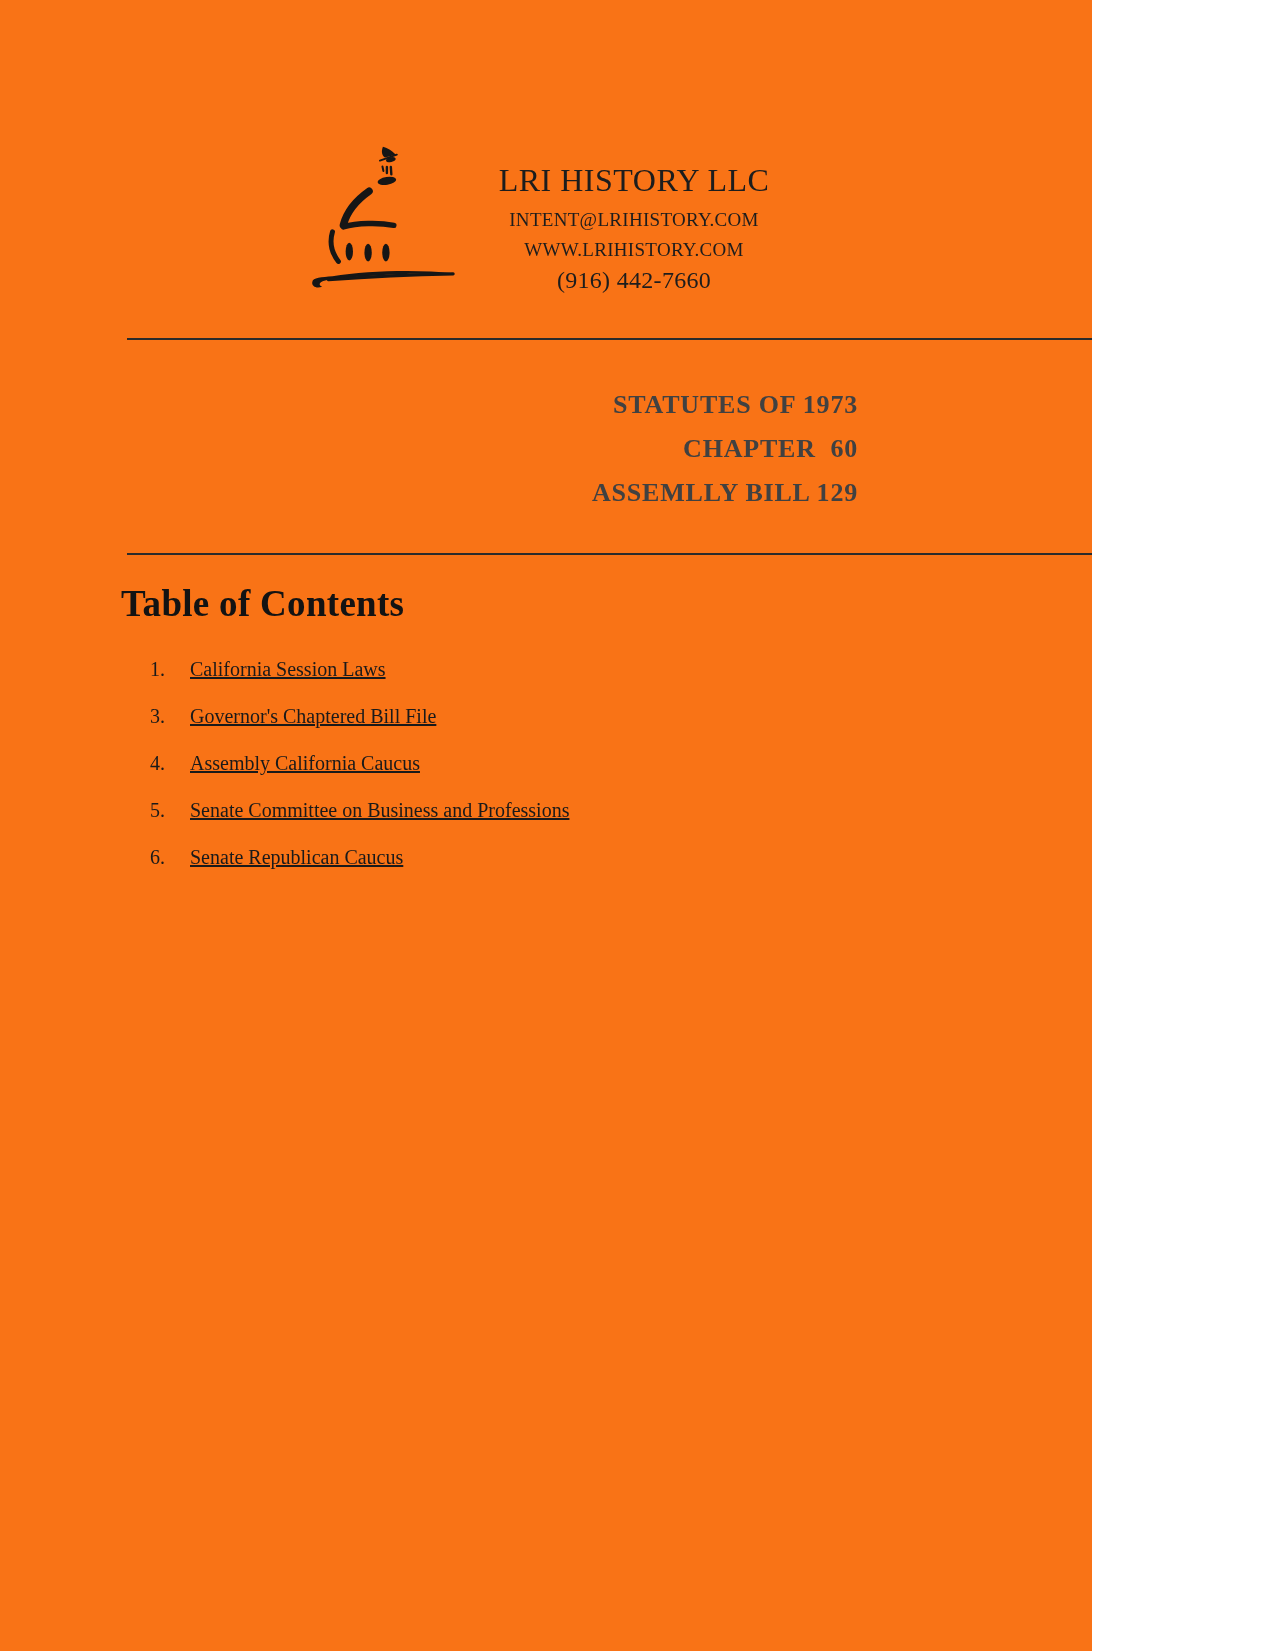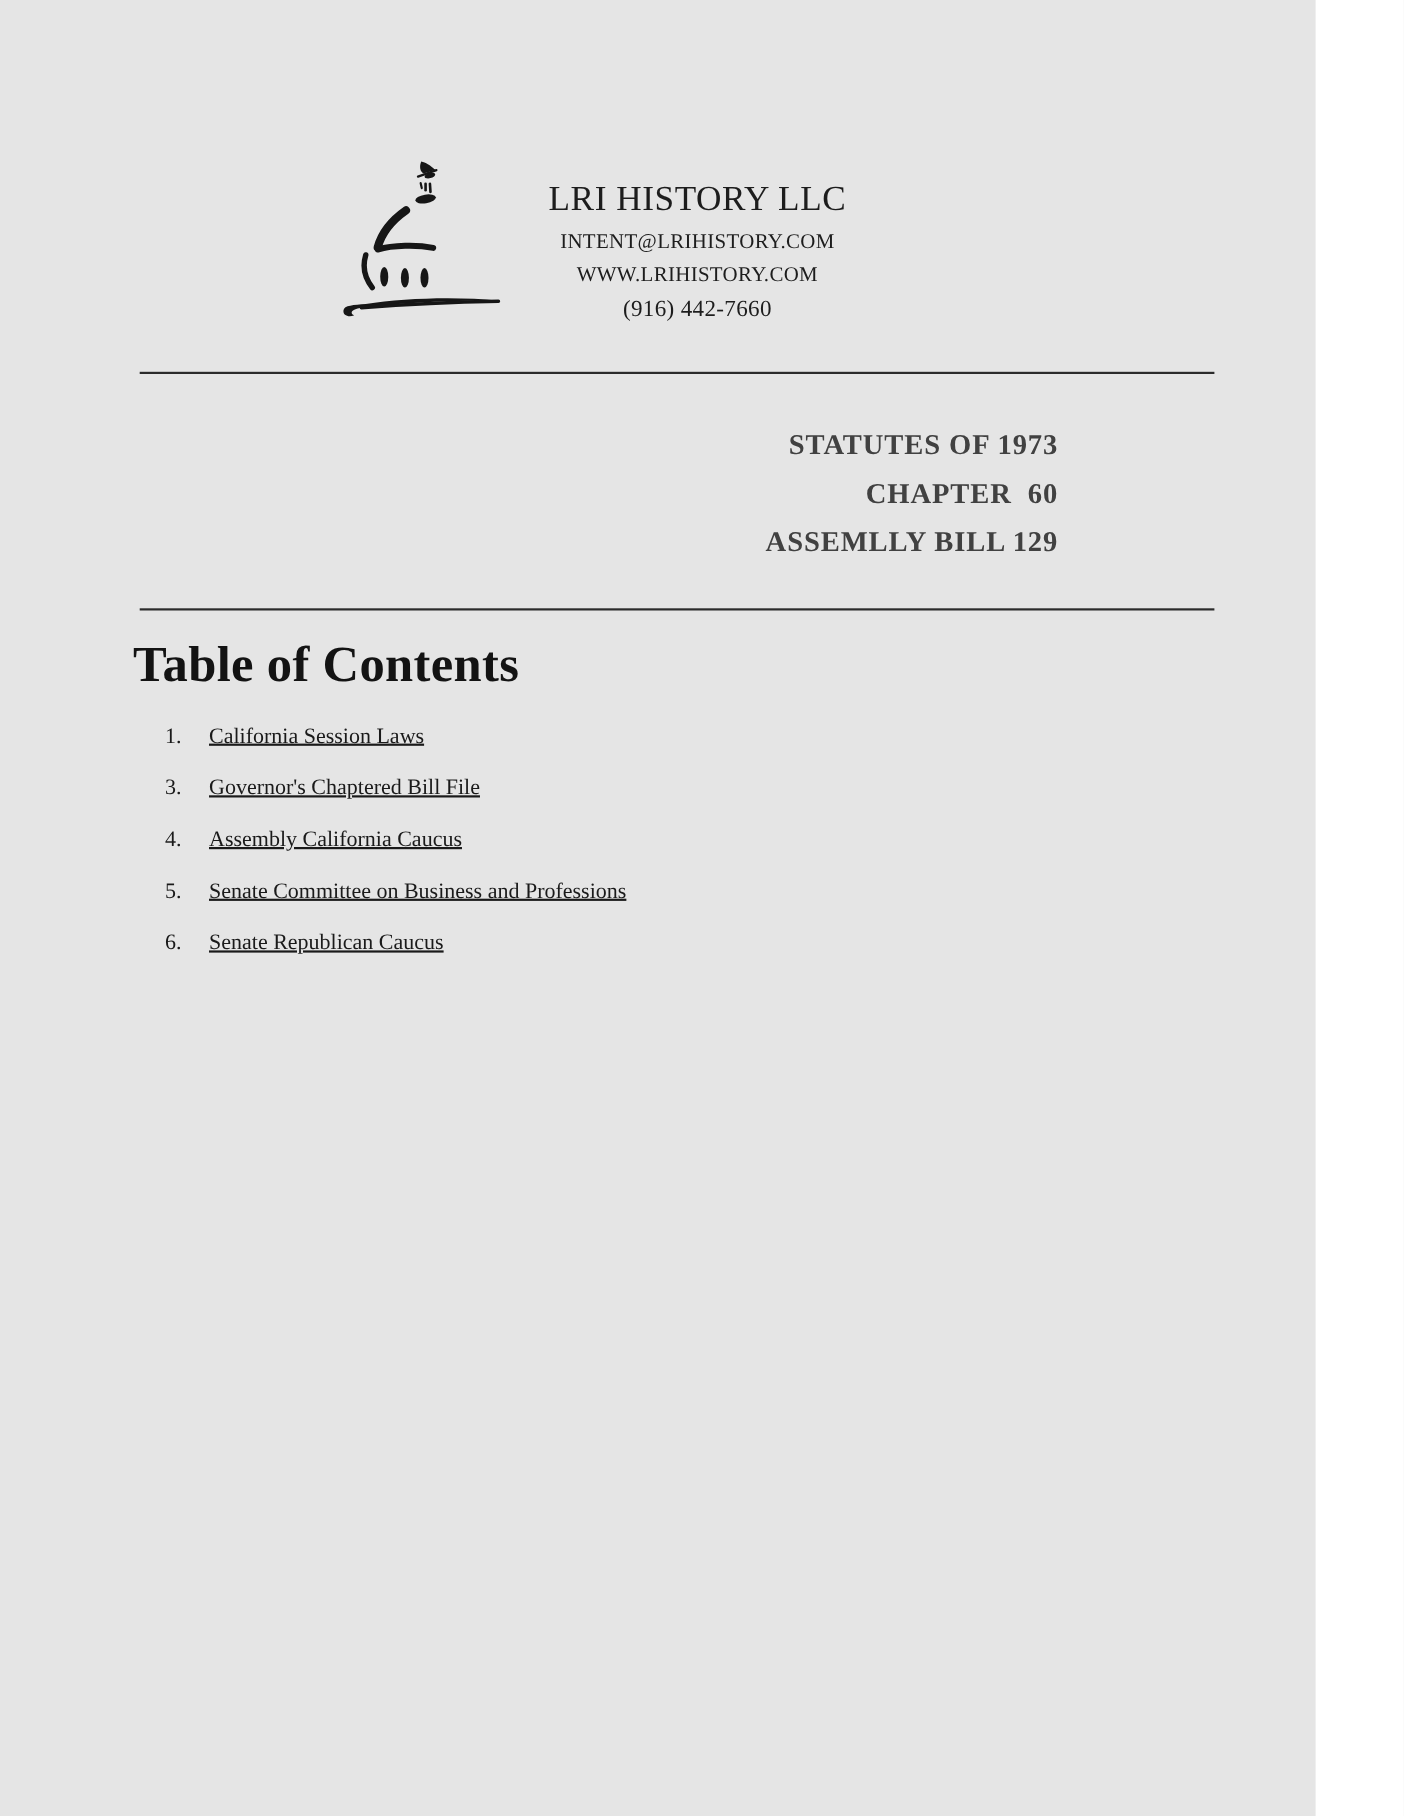--- a/index.html
+++ b/index.html
@@ -2,23 +2,23 @@
 <html><head>
 <meta charset="utf-8">
 <style>
   html, body {
     margin: 0;
     padding: 0;
     background: #ffffff;
   }
   .page {
     position: relative;
-    width: 1196px;
+    width: 1092px;
     height: 1651px;
-    background: #e5e5e5;
+    background: #f97316;
     font-family: "Liberation Serif", serif;
     color: #1b1b1b;
     overflow: hidden;
   }
 
   
   .logo {
     position: absolute;
     left: 288px;
     top: 124px;
@@ -40,21 +40,21 @@
     white-space: nowrap;
   }
   .contact-line {
     font-size: 19px;
     line-height: 30px;
     letter-spacing: 0.3px;
     white-space: nowrap;
     text-align: center;
   }
   .contact-line.first { margin-top: 7px; }
-  .phone-line { font-size: 21px; line-height: 30px; }
+  .phone-line { font-size: 24px; line-height: 30px; }
 
   
   .rule {
     position: absolute;
     left: 127px;
     width: 977px;
     height: 2px;
     background: #2b2b2b;
   }
   .rule-top { top: 338px; }
@@ -74,21 +74,21 @@
     color: #414141;
   }
   .case-line { white-space: pre-wrap; }
 
   
   .toc-title {
     position: absolute;
     left: 121px;
     top: 586px;
     margin: 0;
-    font-size: 46px;
+    font-size: 37px;
     line-height: 35px;
     font-weight: bold;
     letter-spacing: 0.3px;
     color: #131313;
   }
   .toc-list {
     position: absolute;
     left: 150px;
     top: 646px;
     margin: 0;

